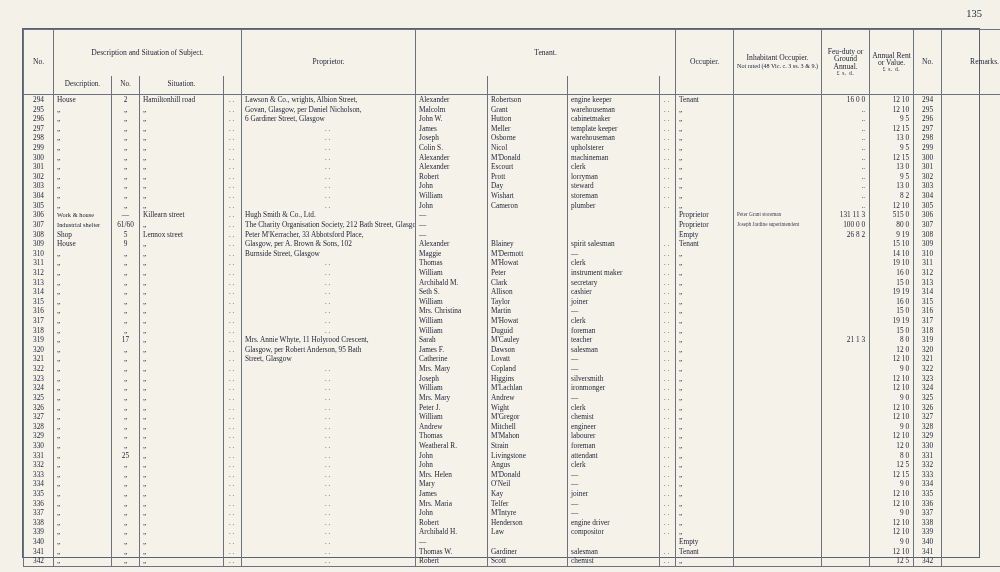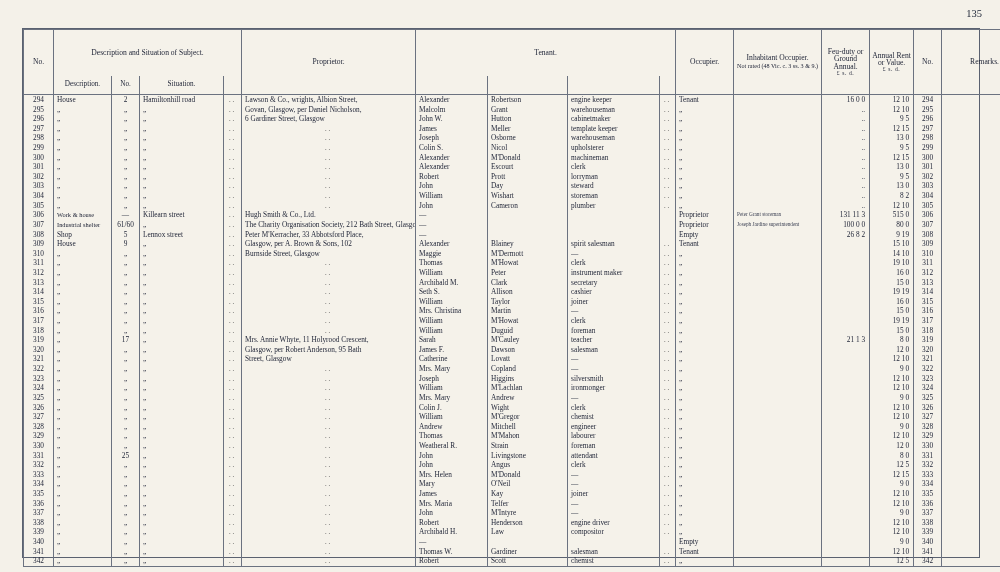--- a/index.html
+++ b/index.html
@@ -1736,21 +1736,21 @@
             <td style="border-top: none; border-bottom: none;">
               <div class="cell l">„</div>
             </td>
             <td style="border-top: none; border-bottom: none;">
               <div class="cell c dots">..</div>
             </td>
             <td style="border-top: none; border-bottom: none;">
               <div class="cell dots c">..</div>
             </td>
             <td style="border-top: none; border-bottom: none;">
-              <div class="cell l">Colin J.</div>
+              <div class="cell l">Peter J.</div>
             </td>
             <td style="border-top: none; border-bottom: none;">
               <div class="cell l">Wight</div>
             </td>
             <td style="border-top: none; border-bottom: none;">
               <div class="cell l">clerk</div>
             </td>
             <td style="border-top: none; border-bottom: none;">
               <div class="cell c dots">..</div>
             </td>

